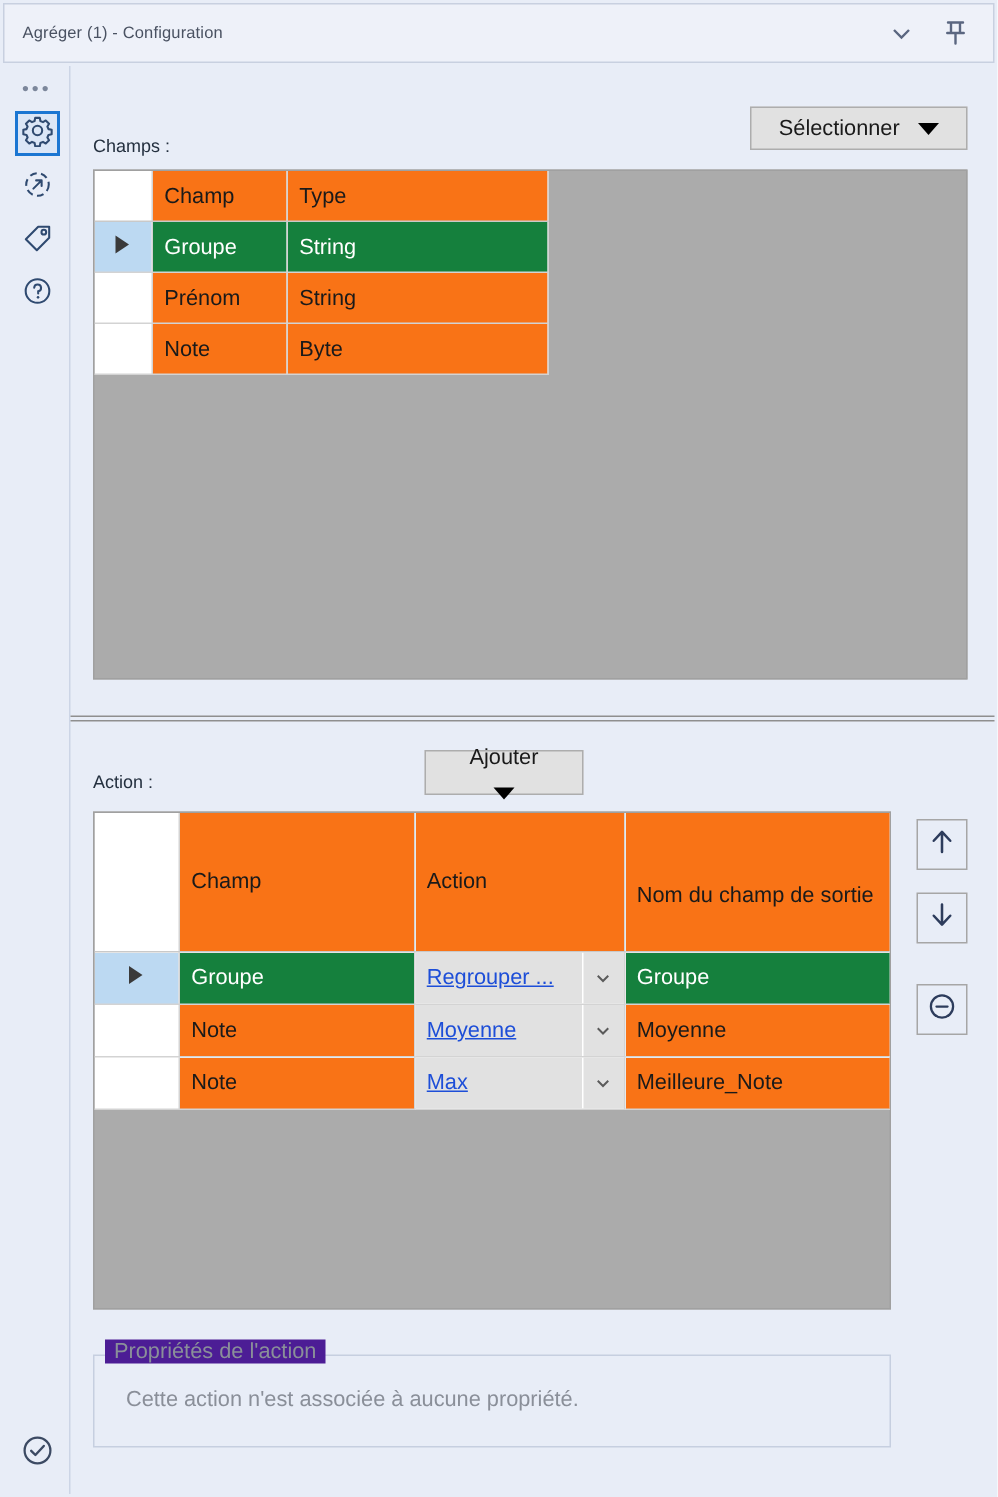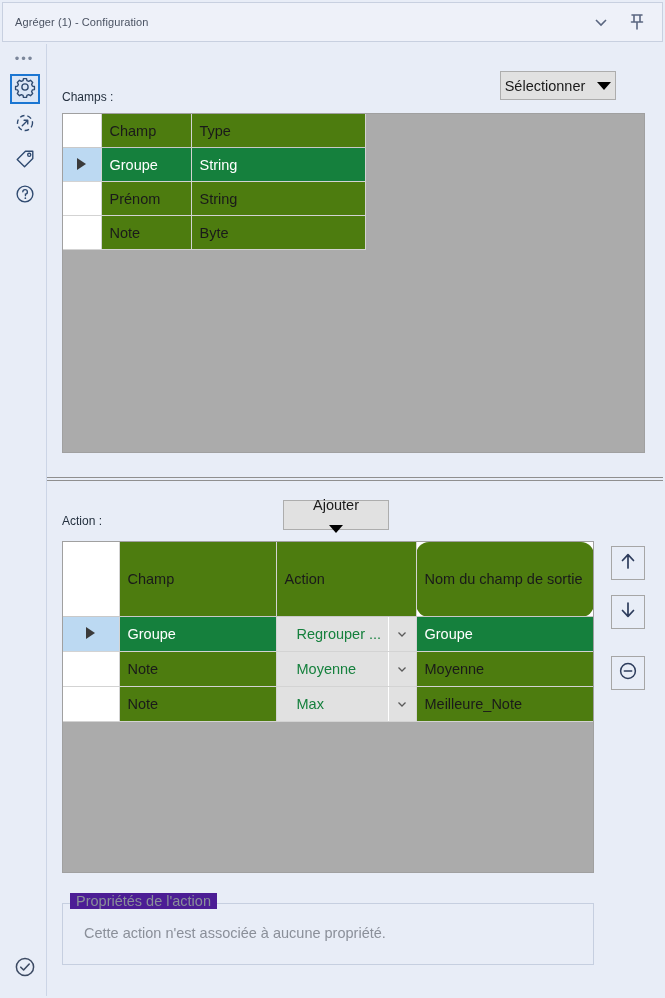--- a/index.html
+++ b/index.html
@@ -157,21 +157,21 @@
   .grid-table td {
     border: 1px solid #d3d3d3;
     border-top: none;
     border-left: none;
     padding: 0 0 0 8px;
     font-size: 14.5px;
     font-weight: normal;
     color: #1a1a1a;
     text-align: left;
     vertical-align: middle;
-    background: #4d7c0f;
+    background: #f97316;
     white-space: nowrap;
     overflow: hidden;
   }
   .grid-table th {
     border-bottom: 1px solid #c9c9c9;
   }
   .grid-table .rowhdr {
     width: 38px;
     padding: 0;
     text-align: center;
@@ -206,42 +206,42 @@
   #actions-table { width: 531px; }
   #actions-table col.a-row { width: 56px; }
   #actions-table col.a-champ { width: 157px; }
   #actions-table col.a-action { width: 140px; }
   #actions-table col.a-out { width: 178px; }
   #actions-table th { height: 74px; vertical-align: middle; }
   #actions-table td { height: 34px; }
   #actions-table th.wrap {
     white-space: normal;
     line-height: 17px;
-    padding-top: 0;
-    border-radius: 13px;
+    padding-top: 18px;
   }
 
   
   td.combo-cell {
     padding: 0;
     background: #e1e1e1;
   }
   .combo-inner {
     display: flex;
     align-items: center;
     height: 100%;
     background: #e1e1e1;
   }
   .combo-text {
     flex: 1;
-    padding-left: 20px;
+    padding-left: 8px;
     font-size: 14.5px;
-    color: #15803d;
+    color: #1d4ed8;
     overflow: hidden;
     white-space: nowrap;
+    text-decoration: underline;
   }
   .combo-arrow {
     width: 28px;
     height: 100%;
     display: flex;
     align-items: center;
     justify-content: center;
     border-left: 1px solid #ffffff;
     box-sizing: border-box;
   }
@@ -372,21 +372,21 @@
         <svg width="24" height="24" viewBox="0 0 24 24">
           <circle cx="12" cy="12" r="8.6" fill="none" stroke="#3c4a63" stroke-width="1.5"></circle>
           <path d="M7.8 12.2 L10.6 15 L16.2 9" fill="none" stroke="#3c4a63" stroke-width="1.6" stroke-linecap="round" stroke-linejoin="round"></path>
         </svg>
       </span>
     </div>
   </div>
 
   <div class="section-label" style="left:62px; top:90px;">Champs :</div>
 
-  <div class="dd-button" style="left:500px; top:71px; width:116px; height:29px;">
+  <div class="dd-button" style="left:500px; top:71px; width:145px; height:29px;">
     <span>Sélectionner</span>
     <span class="dd-caret"></span>
   </div>
 
   <div class="grid-outer" id="champs-grid">
     <table class="grid-table" id="champs-table">
       <colgroup>
         <col class="c-row">
           <col class="c-champ">
           <col class="c-type">

